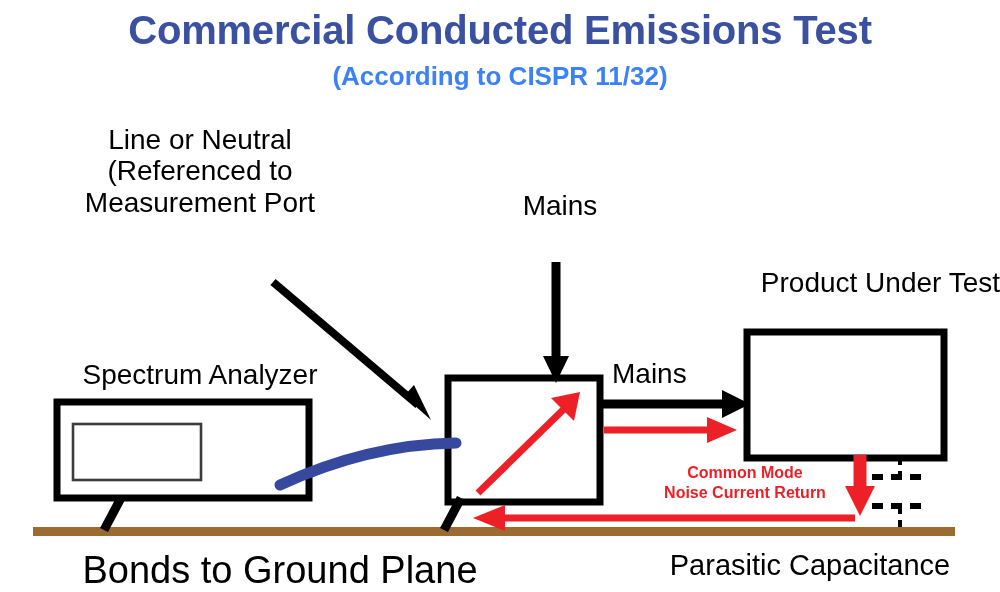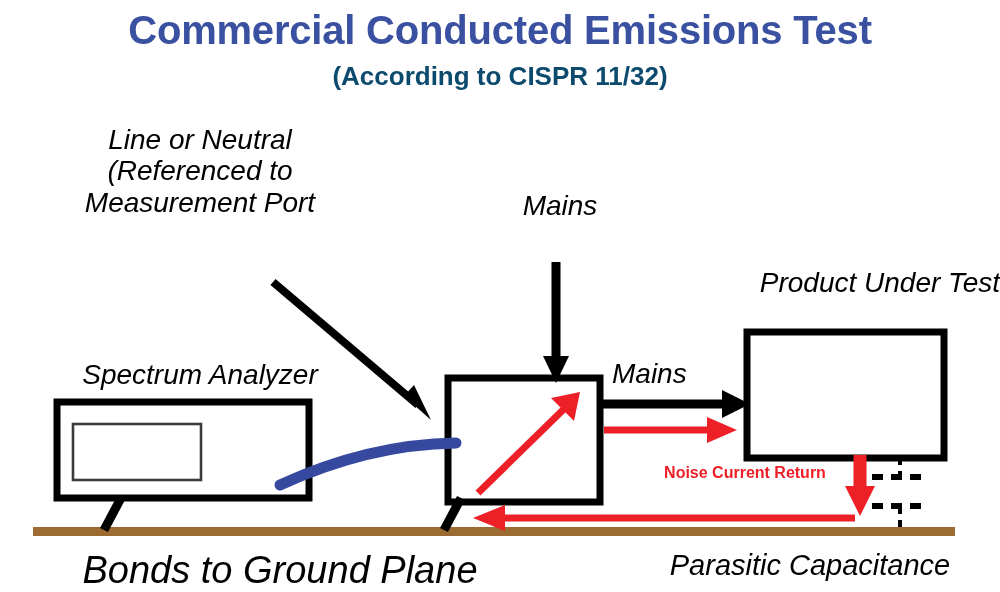--- a/index.html
+++ b/index.html
@@ -33,27 +33,26 @@
     font-size: 40px;
     font-weight: bold;
     color: #3a50a0;
     letter-spacing: -0.2px;
   }
   .title-sub {
     left: 0; top: 62px; width: 1000px;
     text-align: center;
     font-size: 26px;
     font-weight: bold;
-    color: #0c4a6e;
+    color: #3b82f6;
   }
   .lbl {
     color: #000000;
     font-size: 28px;
     font-weight: normal;
-    font-style: italic;
   }
   .port-label {
     left: 10px; top: 124px; width: 380px;
     text-align: center;
     font-size: 28px;
   }
   .mains-input-label {
     left: 470px; top: 190px; width: 180px;
     text-align: center;
     font-size: 28px;
@@ -104,21 +103,21 @@
 
   <div class="t title-main">Commercial Conducted Emissions Test</div>
   <div class="t title-sub">(According to CISPR 11/32)</div>
 
   <div class="t lbl port-label"><div>Line or Neutral</div><div>(Referenced to</div><div>Measurement Port</div></div>
   <div class="t lbl mains-input-label"><div>Mains</div></div>
   <div class="t lbl put-label">Product Under Test</div>
   <div class="t lbl sa-label">Spectrum Analyzer</div>
   <div class="t lbl lisn-label">LISN</div>
   <div class="t lbl mains-label">Mains</div>
-  <div class="t cm-label"><div>Noise Current Return</div></div>
+  <div class="t cm-label"><div>Common Mode</div><div>Noise Current Return</div></div>
   <div class="t lbl bonds-label">Bonds to Ground Plane</div>
   <div class="t lbl parasitic-label">Parasitic Capacitance</div>
 
   <svg viewBox="0 0 1000 592" xmlns="http://www.w3.org/2000/svg">
     <defs>
       <marker id="ah-black" markerWidth="9" markerHeight="9" refX="4.2" refY="3.6" orient="auto">
         <path d="M0,0 L8.4,3.6 L0,7.2 z" fill="#000000"></path>
       </marker>
       <marker id="ah-red" markerWidth="9" markerHeight="9" refX="4.0" refY="3.6" orient="auto">
         <path d="M0,0 L8.2,3.6 L0,7.2 z" fill="#ee2027"></path>

